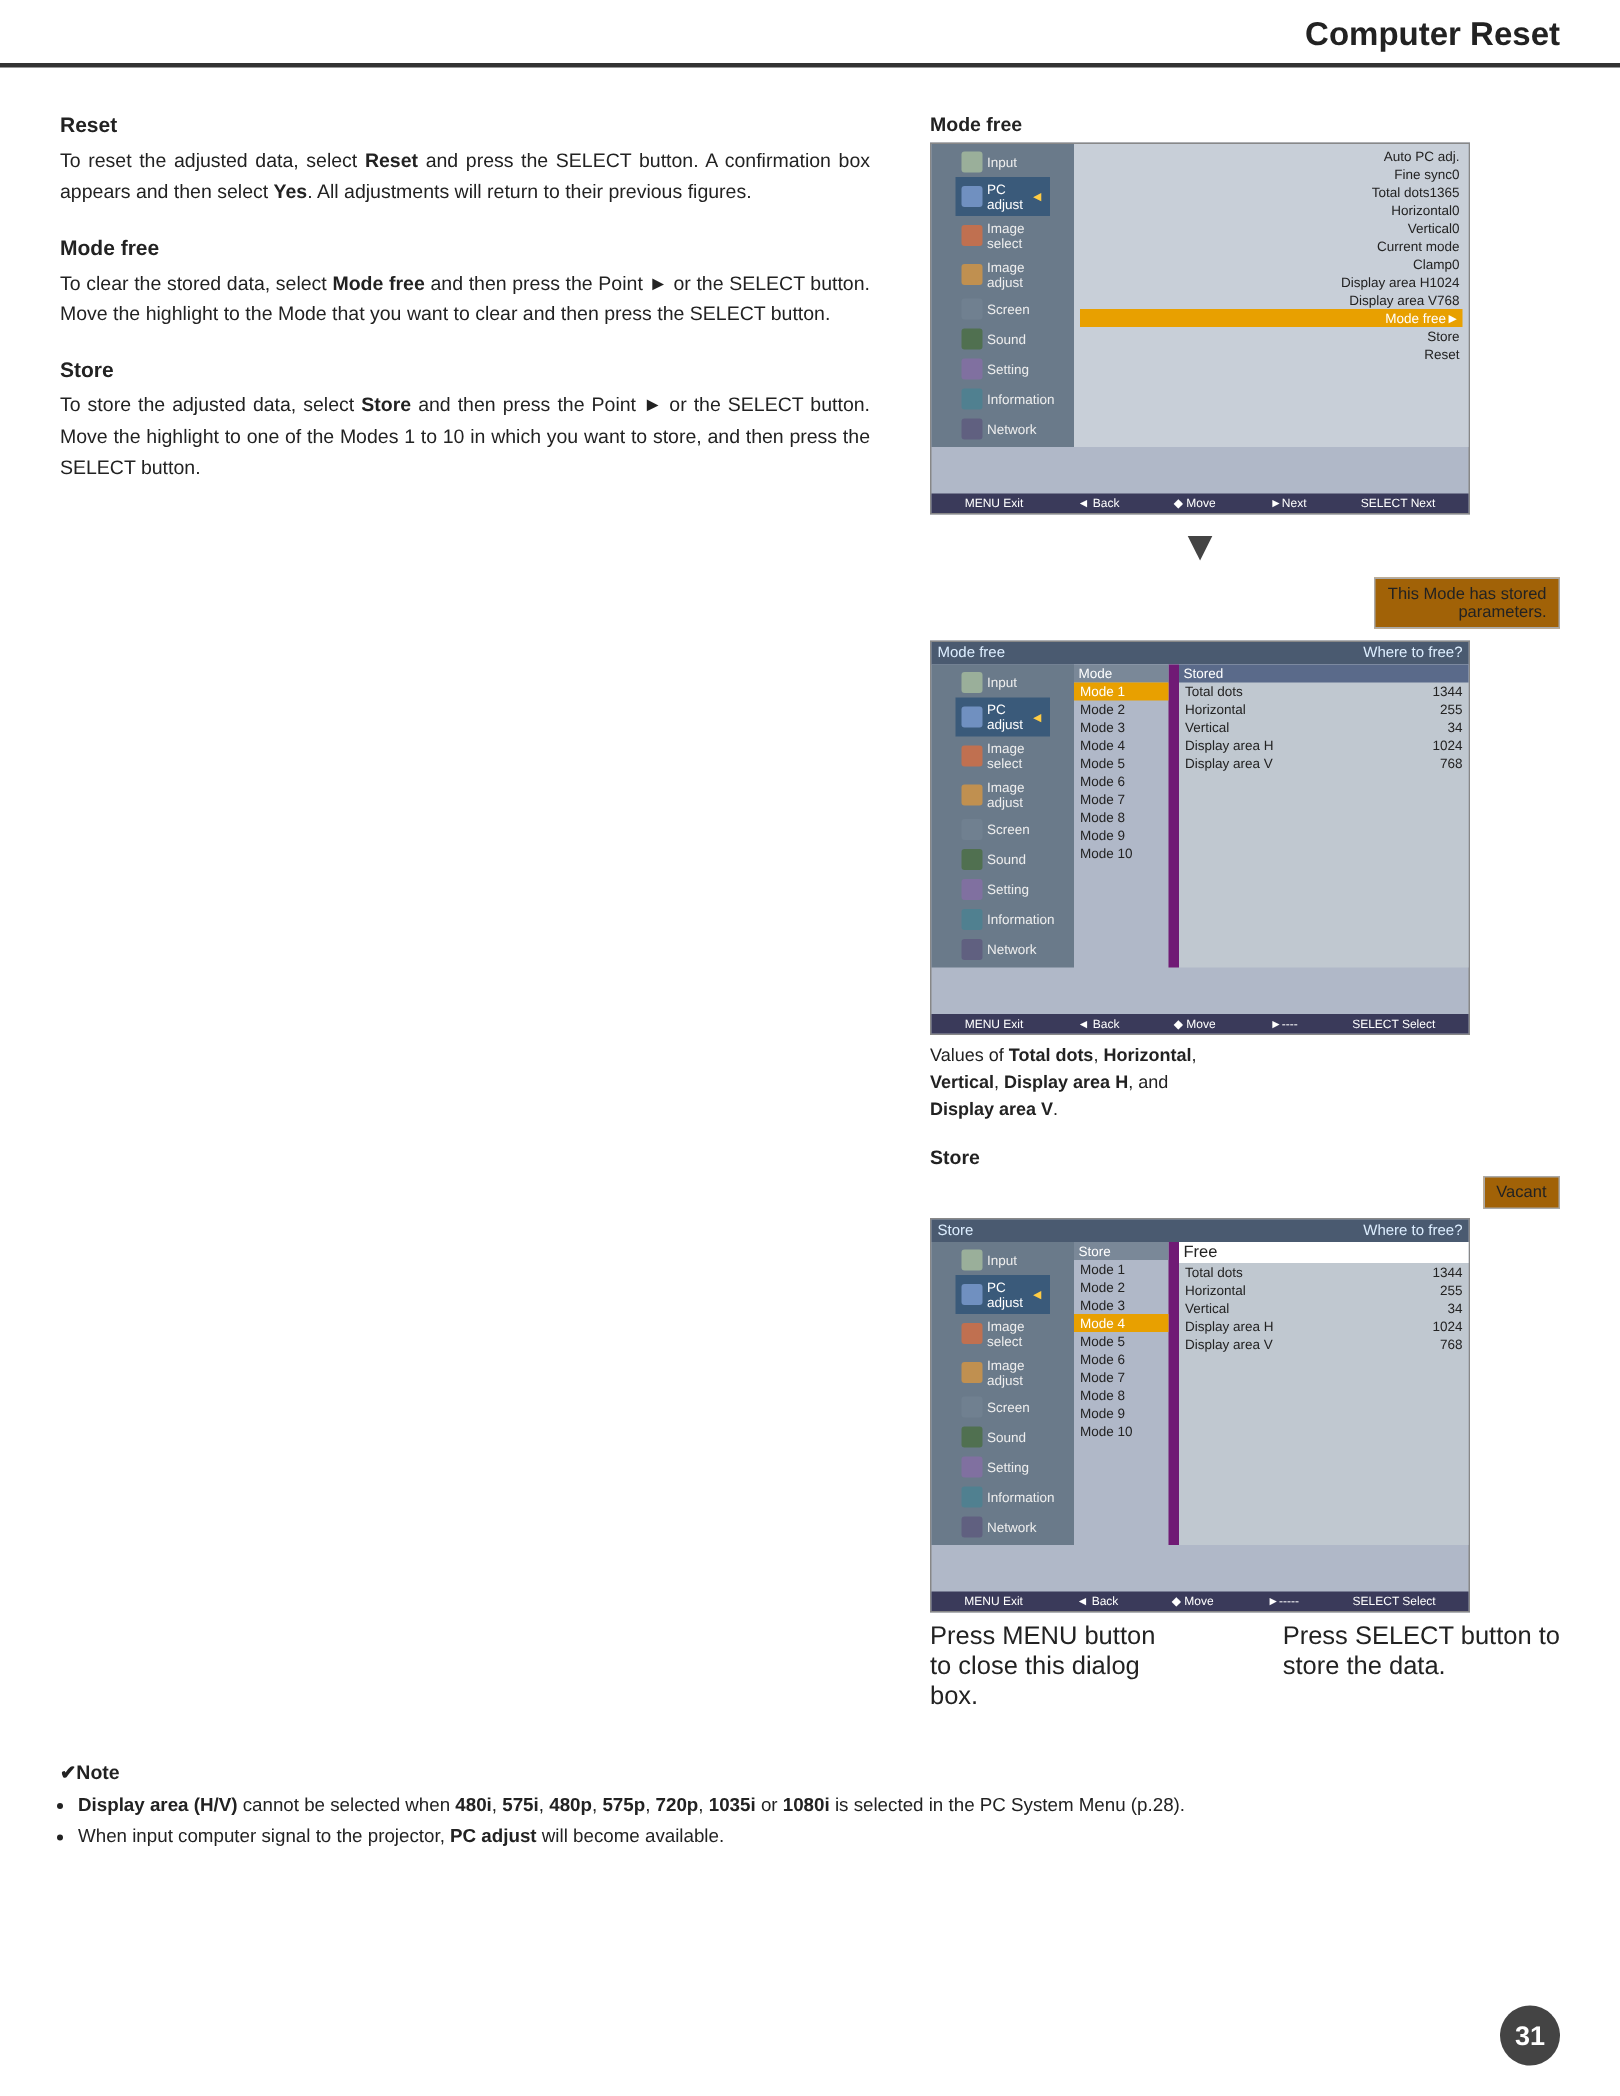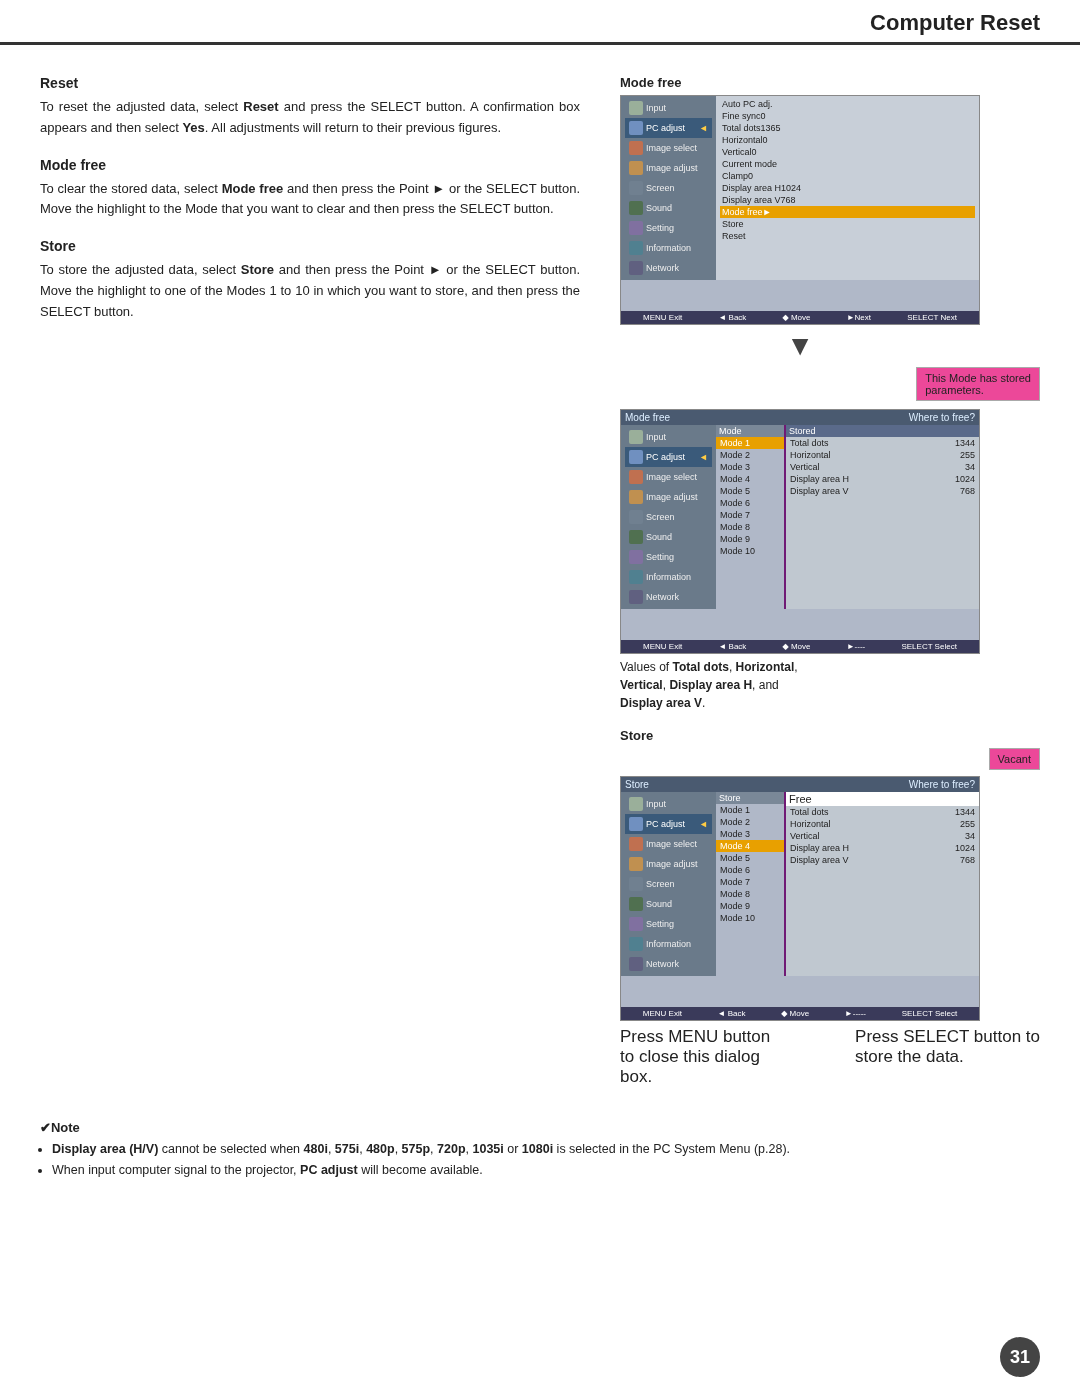--- a/index.html
+++ b/index.html
@@ -84,21 +84,21 @@
 
     .ui-panel-inner {
       display: flex;
       height: auto;
     }
 
     
     .menu-sidebar {
       width: 95px;
       background: #6a7a8a;
-      padding: 2px 4px;
+      padding: 2px 16px;
     }
 
     .menu-item {
       display: flex;
       align-items: center;
       padding: 3px 4px;
       color: #eee;
       font-size: 9px;
       gap: 3px;
     }
@@ -117,21 +117,21 @@
 
     
     .panel-content {
       flex: 1;
       background: #c8cfd8;
       padding: 2px 4px;
     }
 
     .panel-row {
       display: flex;
-      justify-content: flex-start;
+      justify-content: flex-end;
       padding: 1px 2px;
       font-size: 9px;
       color: #222;
     }
 
     .panel-row.highlighted {
       background: #e8a000;
       color: #fff;
     }
 
@@ -162,24 +162,25 @@
       align-items: center;
       font-size: 28px;
       color: #444;
       margin: 5px 0;
       width: 360px;
     }
 
     .annotation-box {
       border: 1px solid #aaa;
       padding: 4px 8px;
-      background: #ec4899;
+      background: #a16207;
       font-size: 11px;
       display: inline-block;
       margin-bottom: 4px;
+      text-align: right;
     }
 
     
     .values-label {
       font-size: 12px;
       margin: 4px 0 10px 0;
       line-height: 1.5;
     }
 
     .values-label b { font-weight: bold; }
@@ -240,21 +241,21 @@
       color: #ddeeff;
       font-size: 10px;
       padding: 2px 4px;
       display: flex;
       justify-content: space-between;
     }
 
     .mode-list-col {
       width: 70px;
       background: #b0b8c8;
-      border-right: 2px solid #701a75;
+      border-right: 7px solid #701a75;
     }
 
     .mode-values-col {
       flex: 1;
       background: #c0c8d0;
     }
 
     .mode-header {
       background: #7a8898;
       color: #fff;

